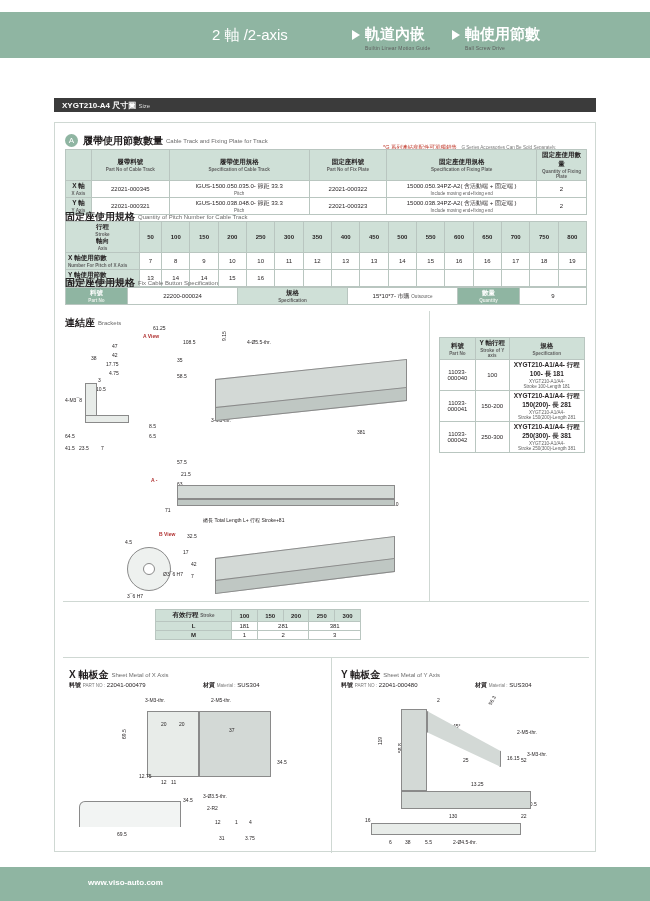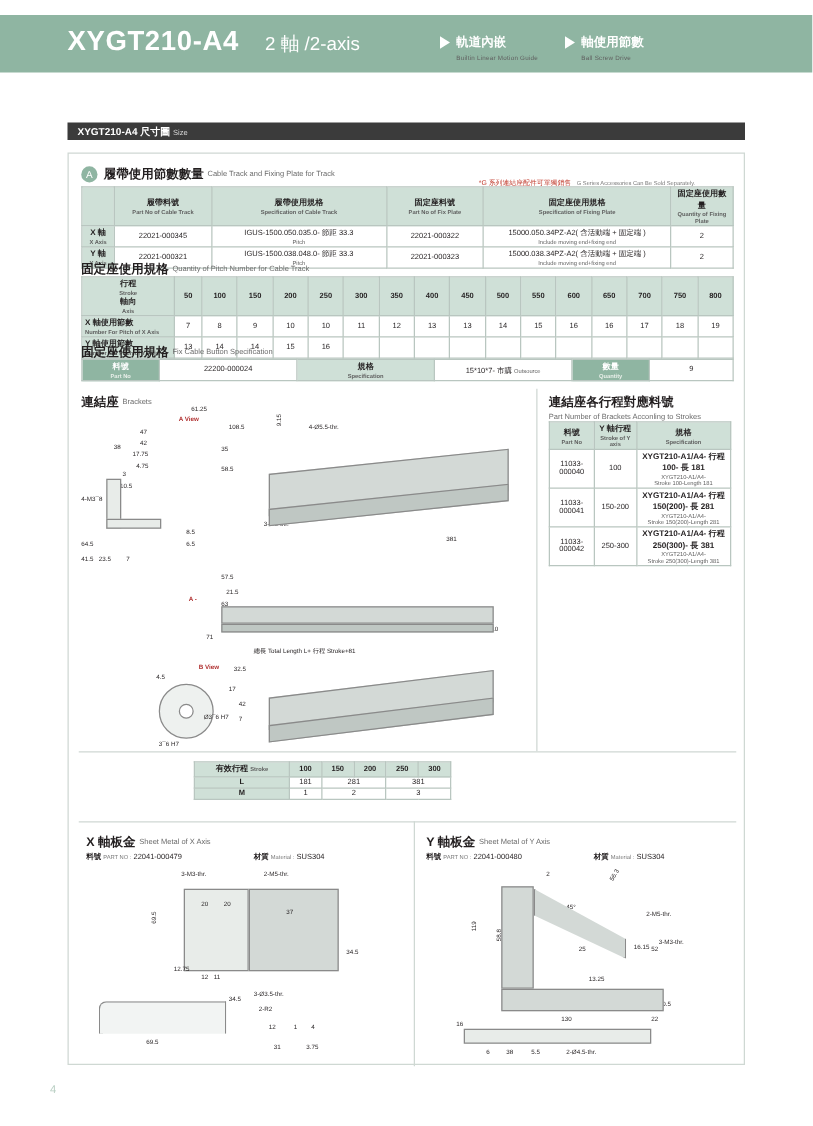--- a/index.html
+++ b/index.html
@@ -28,21 +28,21 @@
     position:absolute; left:212px; top:14px;
     font-size:15px; color:#ffffff;
   }
   .hdr-feat { position:absolute; top:13px; color:#fff; }
   .hdr-feat .tri {
     display:inline-block; width:0;height:0;
     border-left:8px solid #ffffff;
     border-top:5px solid transparent; border-bottom:5px solid transparent;
     vertical-align:middle; margin-right:5px;
   }
-  .hdr-feat .cn { font-size:10px; font-weight:bold; vertical-align:middle;}
+  .hdr-feat .cn { font-size:15px; font-weight:bold; vertical-align:middle;}
   .hdr-feat .en { display:block; font-size:5px; margin-left:13px; margin-top:1px; letter-spacing:.2px;}
   .feat1 { left:352px; }
   .feat2 { left:452px; }
 
   
   .secbar {
     position:absolute; left:54px; top:98px; width:542px; height:14px;
     background:#3b3b3b;
   }
   .secbar .tag { position:absolute; left:8px; top:2px; font-size:8px; color:#fff; font-weight:bold; }
@@ -95,21 +95,20 @@
   .gray-fill2{ background:#bfc7c3; border:1px solid #8a8a8a; }
   .lite-fill { background:#e8ece9; border:1px solid #8a8a8a; }
 </style>
 </head>
 <body>
 
 <div class="page">
 
   <div class="header">
     <div class="header-inner">
-      <div class="hdr-title">XYGT210-A4</div>
       <div class="hdr-sub">2 軸 /2-axis</div>
 
       <div class="hdr-feat feat1">
         <span class="tri"></span><span class="cn">軌道內嵌</span>
         <span class="en">Builtin Linear Motion Guide</span>
       </div>
       <div class="hdr-feat feat2">
         <span class="tri"></span><span class="cn">軸使用節數</span>
         <span class="en">Ball Screw Drive</span>
       </div>
@@ -364,24 +363,20 @@
       <div class="shape gray-fill" style="left:150px; top:222px; width:180px; height:26px; transform:skewY(-7deg);"></div>
       <div class="shape gray-fill2" style="left:150px; top:244px; width:180px; height:14px; transform:skewY(-7deg);"></div>
       <div class="lbl" style="left:122px; top:208px;">32.5</div>
       <div class="lbl" style="left:118px; top:224px;">17</div>
       <div class="lbl" style="left:126px; top:236px;">42</div>
       <div class="lbl" style="left:126px; top:248px;">7</div>
       <div class="lbl" style="left:98px; top:246px;">Ø3¯6 H7</div>
       <div class="lbl" style="left:186px; top:14px;"></div>
     </div>
 
-    <div class="blk" style="left:384px; top:190px;">
-      <span class="h-title">連結座各行程對應料號</span>
-      <span class="h-en" style="display:block; margin-left:0;">Part Number of Brackets Acconling to Strokes</span>
-    </div>
 
     <table class="t" style="position:absolute; left:384px; top:214px; width:146px;">
       <tbody>
           <tr>
         <td class="th-green" style="width:36px;">
           <span class="cn">料號</span>
           <span class="en">Part No</span>
         </td>
         <td class="th-green" style="width:34px;">
           <span class="cn">Y 軸行程</span>
@@ -533,14 +528,17 @@
 
       <div class="shape gray-fill" style="left:60px; top:12px; width:26px; height:82px;"></div>
       <div class="shape gray-fill" style="left:86px; top:14px; width:74px; height:56px; clip-path:polygon(0 0,100% 72%,100% 100%,0 38%);"></div>
       <div class="shape gray-fill" style="left:60px; top:94px; width:130px; height:18px;"></div>
       <div class="shape lite-fill" style="left:30px; top:126px; width:150px; height:12px;"></div>
     </div>
 
   </div>
 
   <div class="pagenum">4</div>
+  <div class="footer">
+    <div class="url">www.viso-auto.com</div>
+  </div>
 
 </div>
 
 </body></html>

